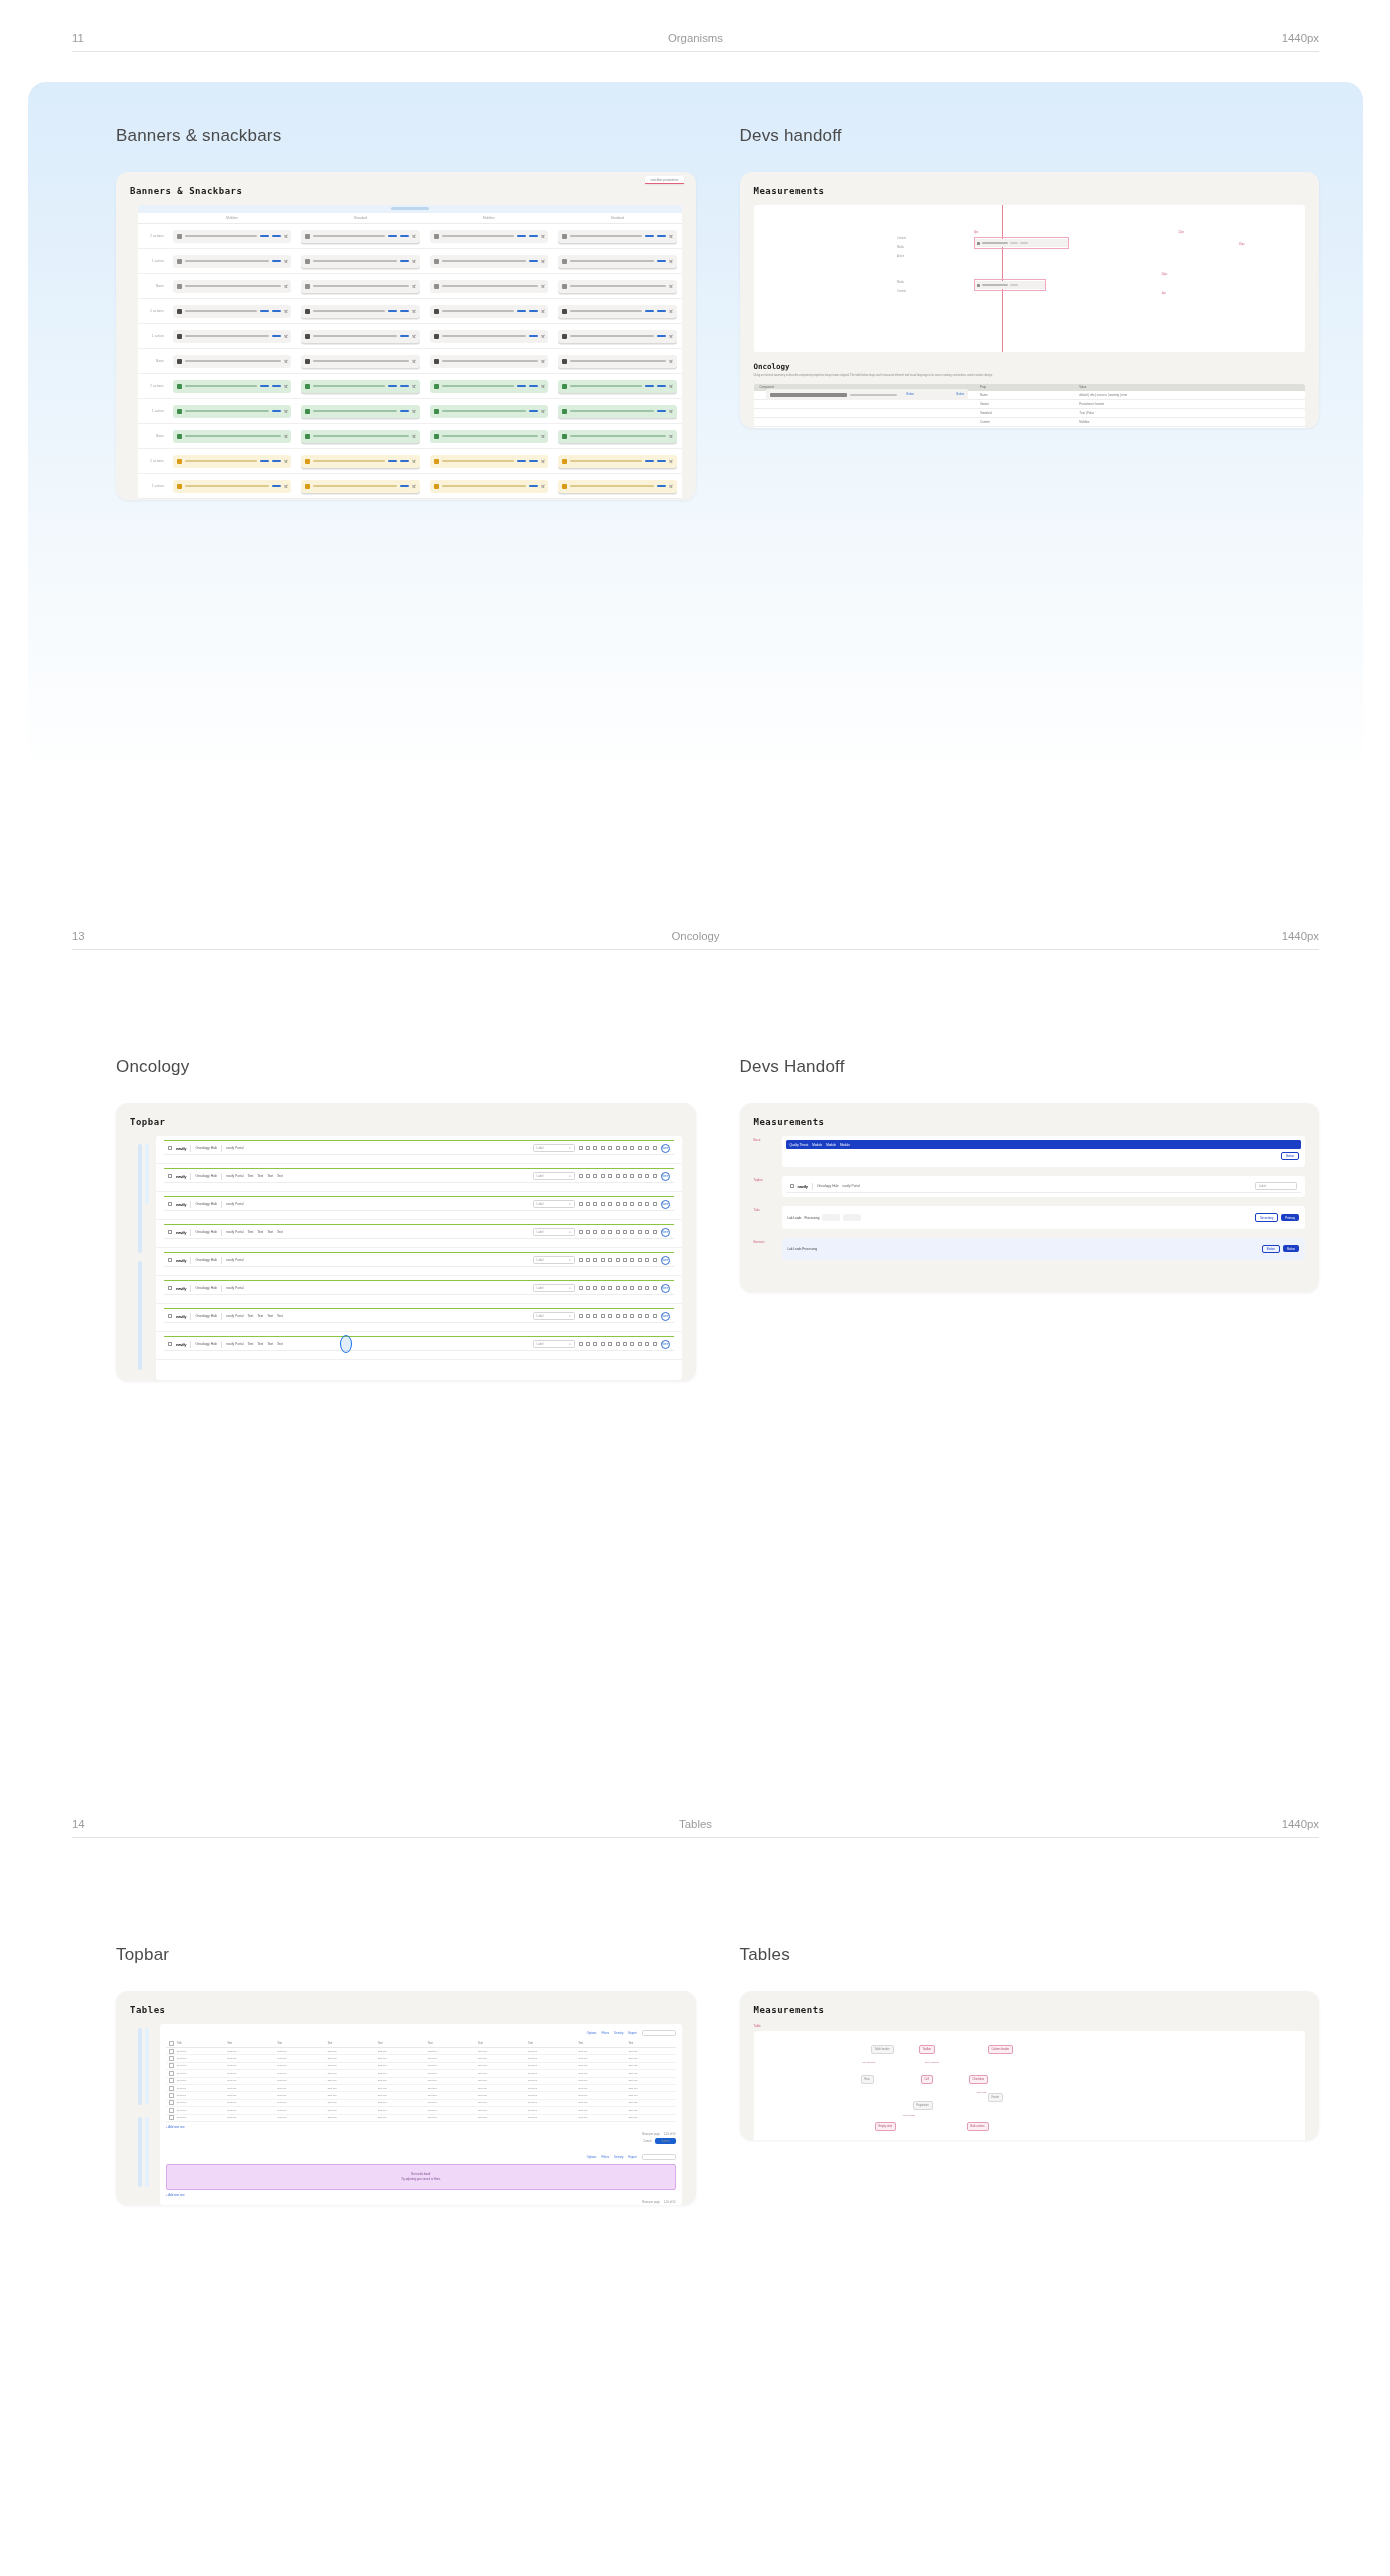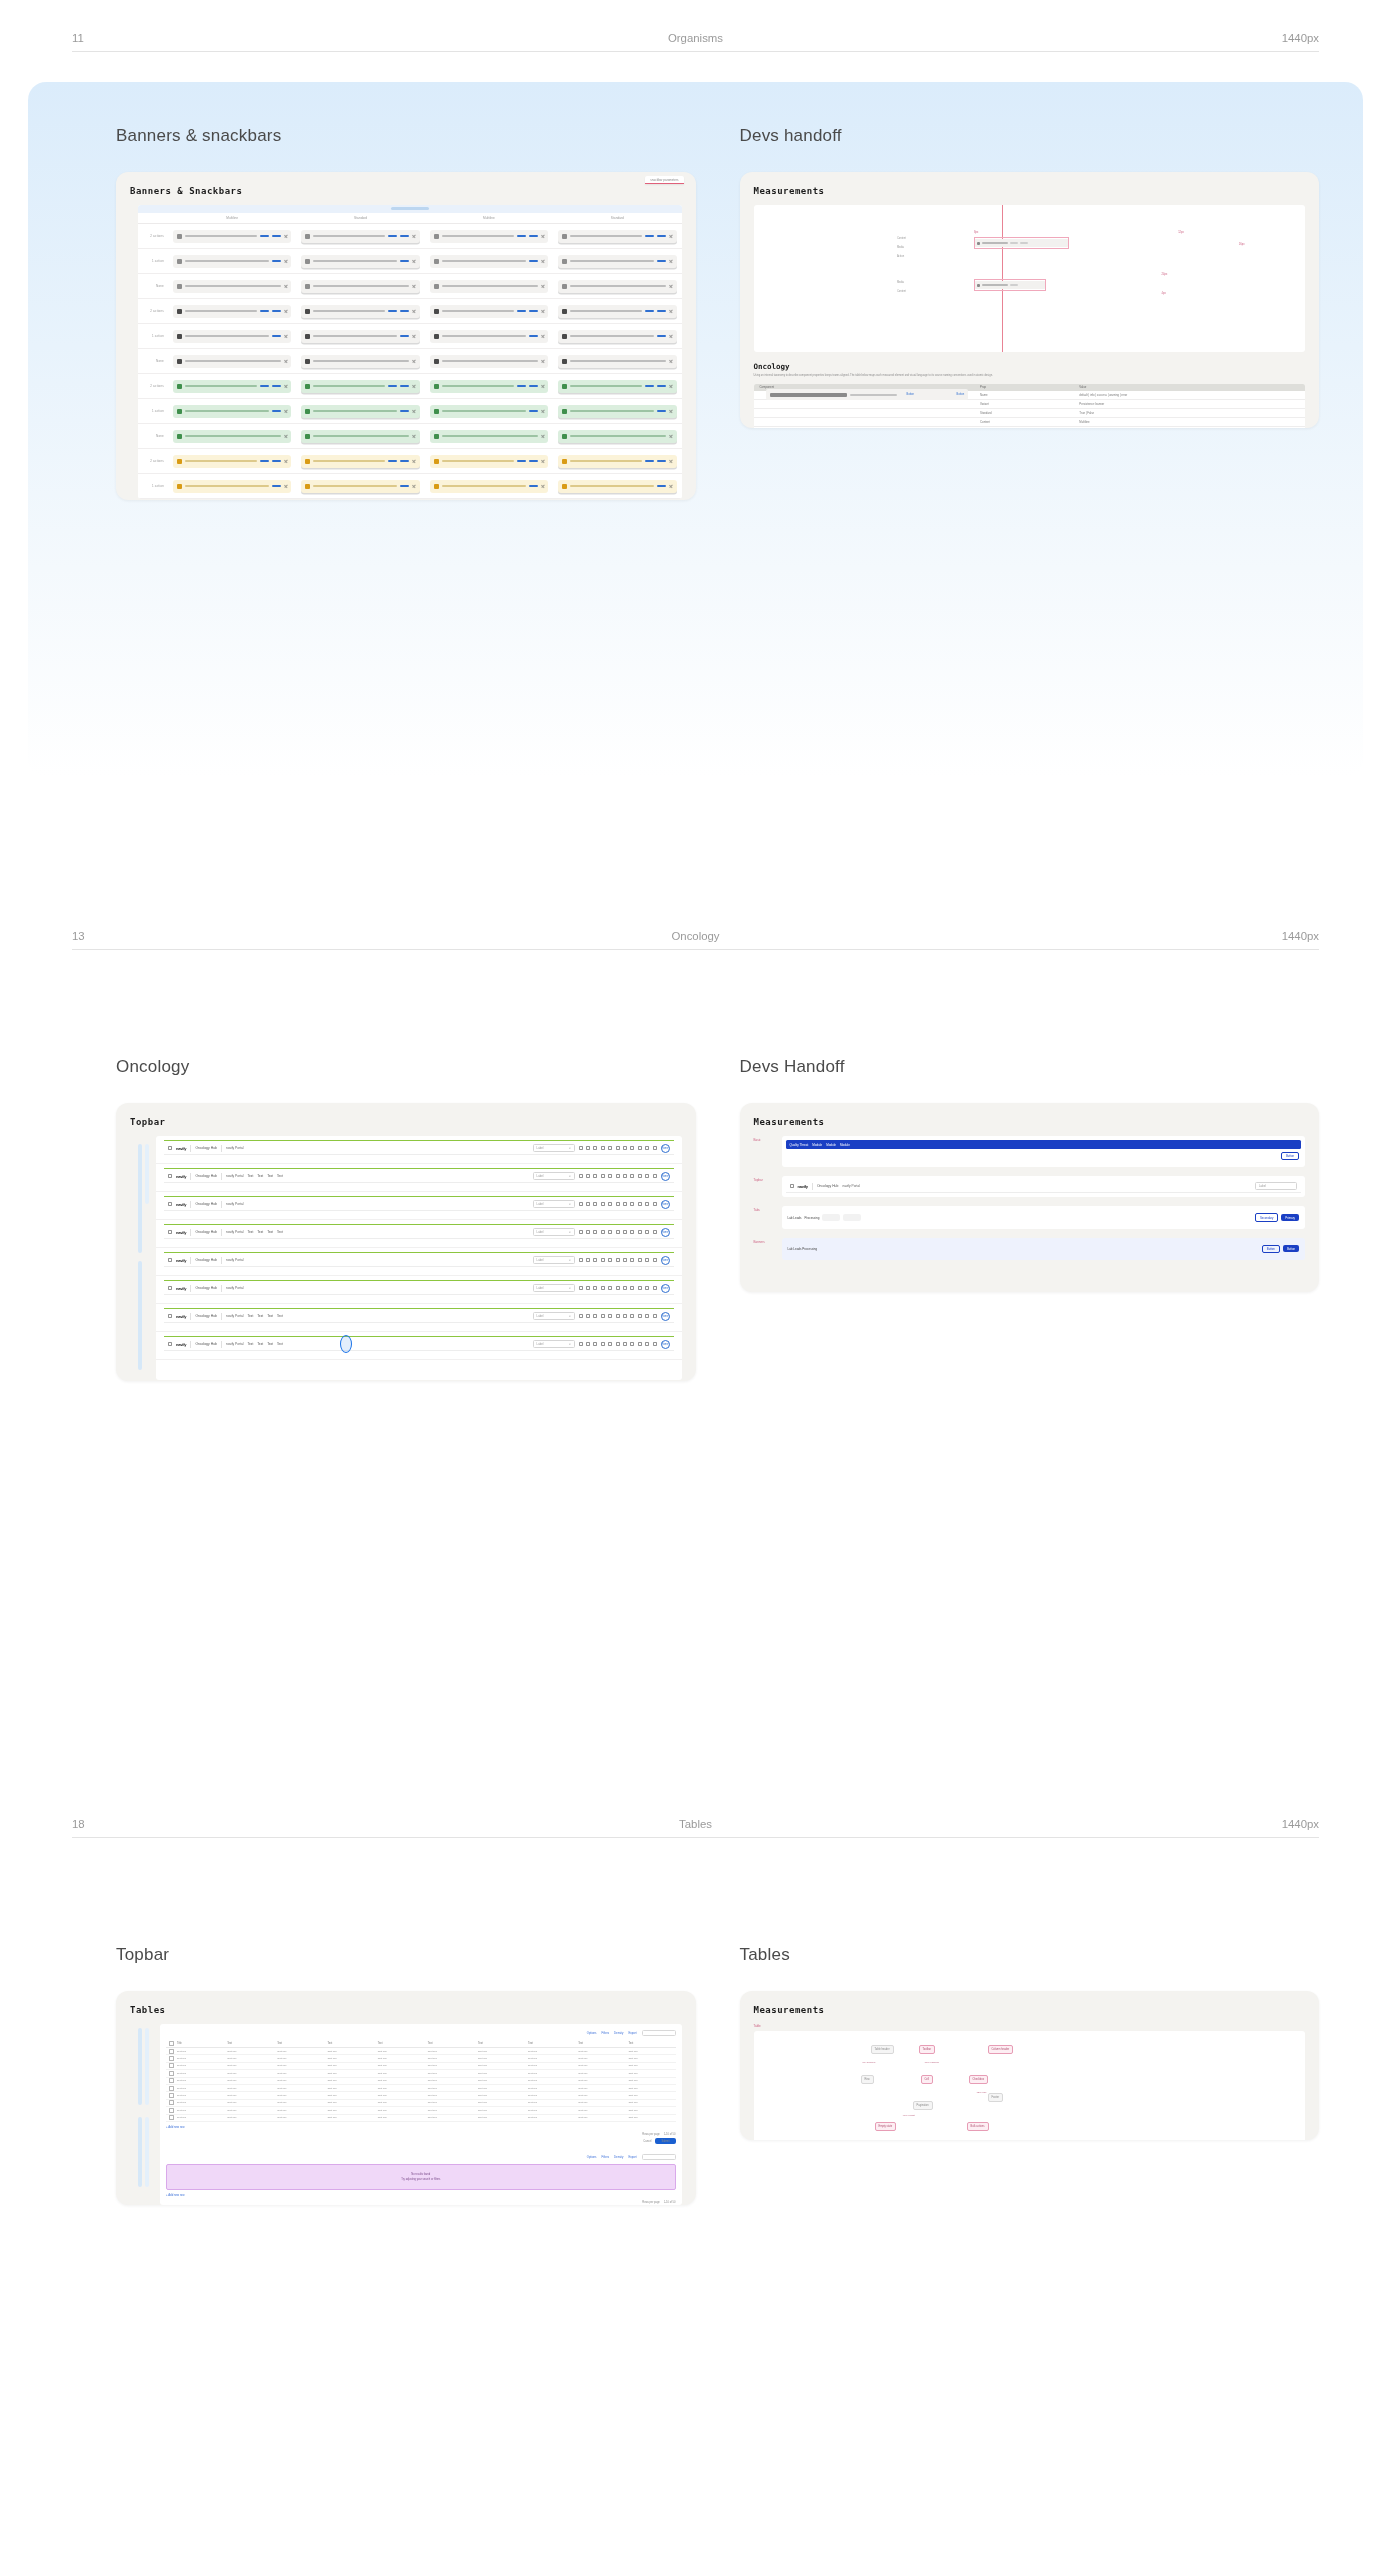--- a/index.html
+++ b/index.html
@@ -1100,21 +1100,21 @@
         </div>
       </div>
 
     </div>
   </div>
 </div>
 
 <div class="section">
 
   <div class="page-head" style="margin-top:129px;">
-    <span class="ph-num">18</span>
+    <span class="ph-num">14</span>
     <span class="ph-title">Tables</span>
     <span class="ph-width">1440px</span>
   </div>
 
   <div class="panel plain" style="padding-top:77px;">
     <div class="cols">
 
       <div class="col">
         <div class="col-title">Topbar</div>
 

